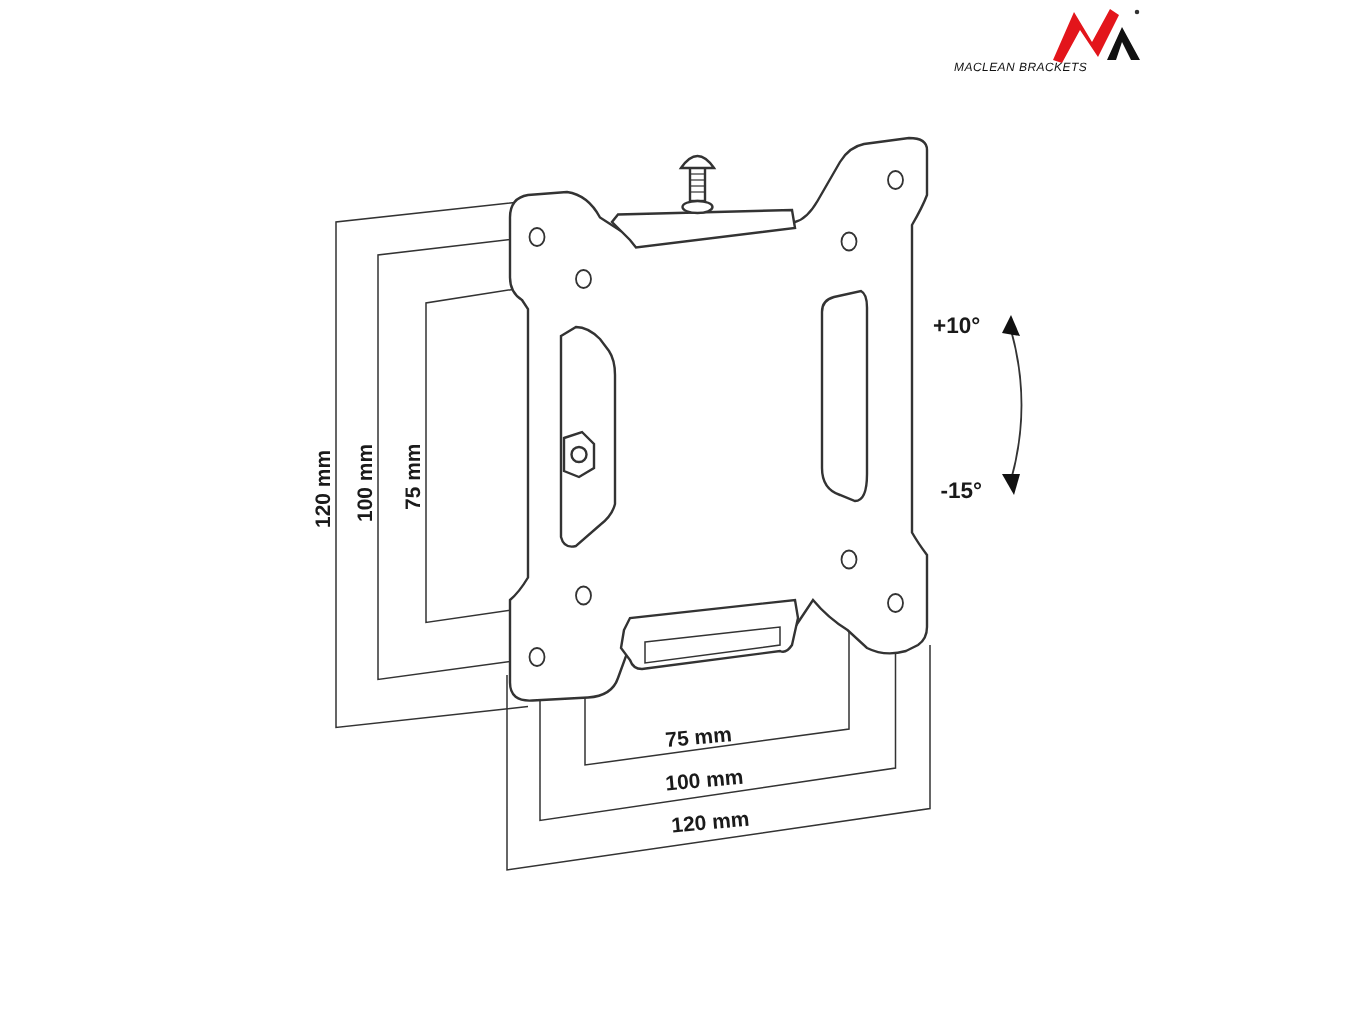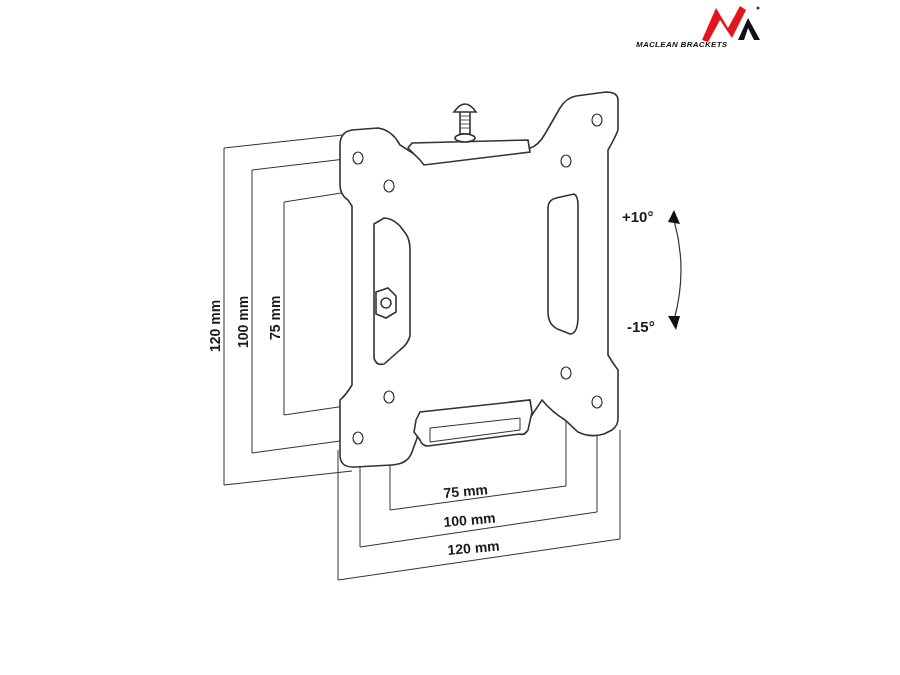--- a/index.html
+++ b/index.html
@@ -1,19 +1,19 @@
 <!DOCTYPE html>
 <html><head>
 <meta charset="utf-8">
 <style>
   html, body { margin: 0; padding: 0; background: #ffffff; }
   body { width: 900px; height: 675px; position: relative; overflow: hidden; font-family: "Liberation Sans", sans-serif; }
   #stage { position: absolute; left: 0; top: 0; width: 900px; height: 675px; }
   .dim-label { font-family: "Liberation Sans", sans-serif; font-weight: bold; fill: #1a1a1a; }
-  .logo-text { position: absolute; left: 636px; top: 40px; width: 150px; font-family: "Liberation Sans", sans-serif; font-weight: bold; font-style: italic; font-size: 8px; letter-spacing: 0.3px; color: #111; white-space: nowrap; }
+  .logo-text { position: absolute; left: 636px; top: 40px; width: 150px; font-family: "Liberation Sans", sans-serif; font-weight: normal; font-style: italic; font-size: 8px; letter-spacing: 0.3px; color: #111; white-space: nowrap; }
 </style>
 </head>
 <body>
 
 <div id="stage">
 <svg width="900" height="675" viewBox="0 0 900 675" xmlns="http://www.w3.org/2000/svg">
 
   <g>
     <polygon points="702,40 716,8 728,28 740,6 746,10 732,38 720,20 708,42" fill="#e3151b"></polygon>
     <polygon points="738,40 748,18 760,40 754,40 748,28 744,40" fill="#111111"></polygon>

